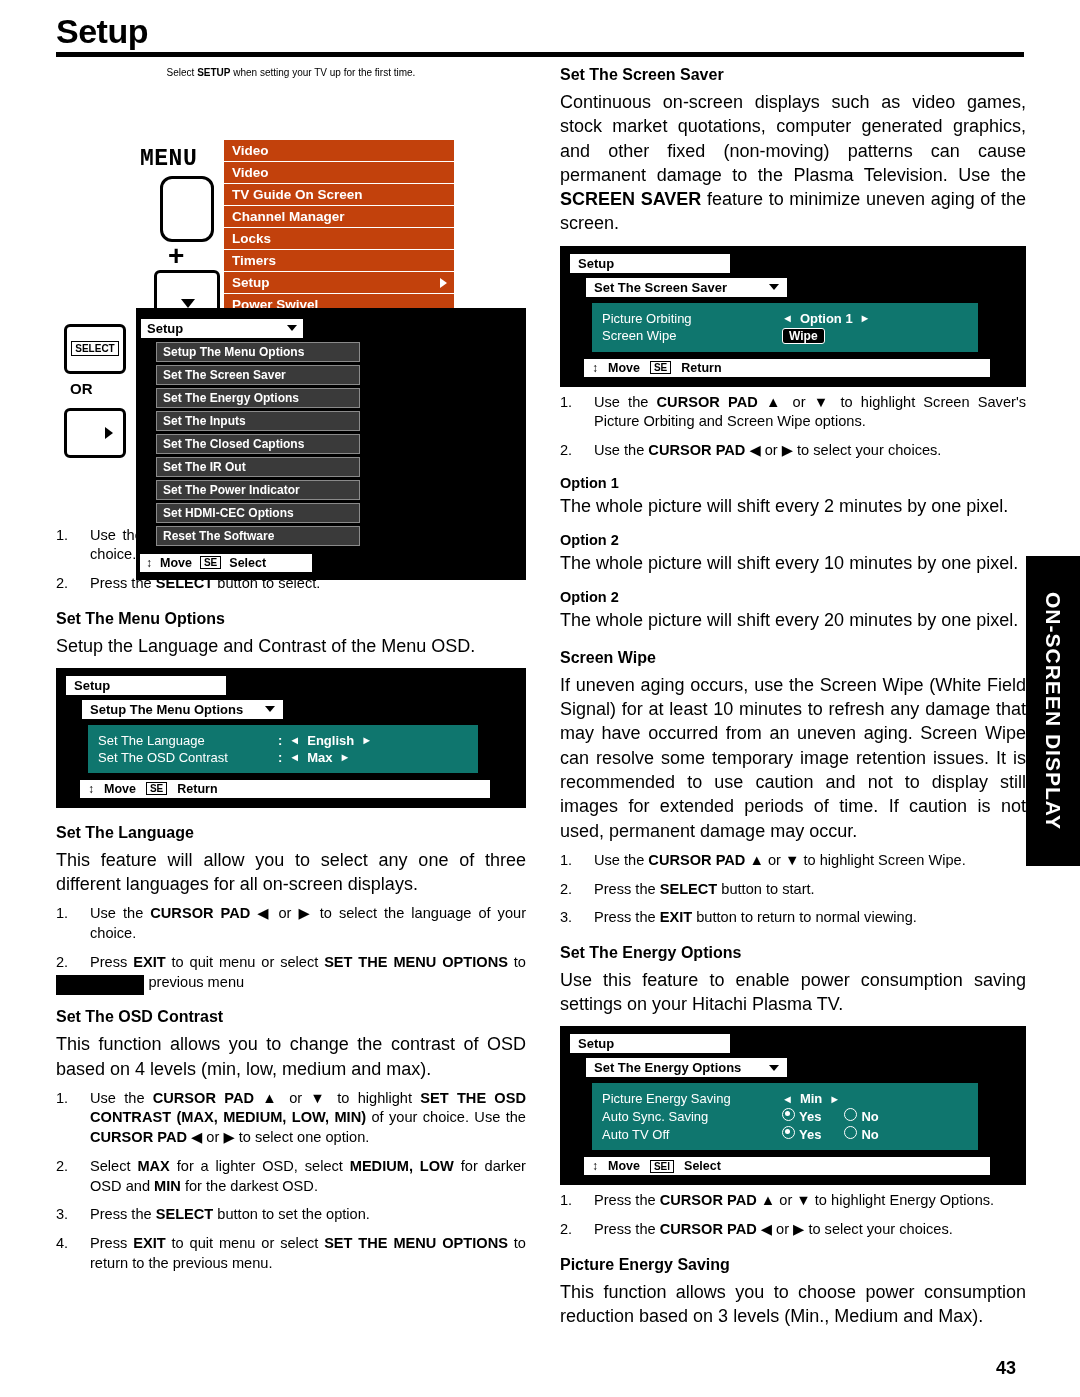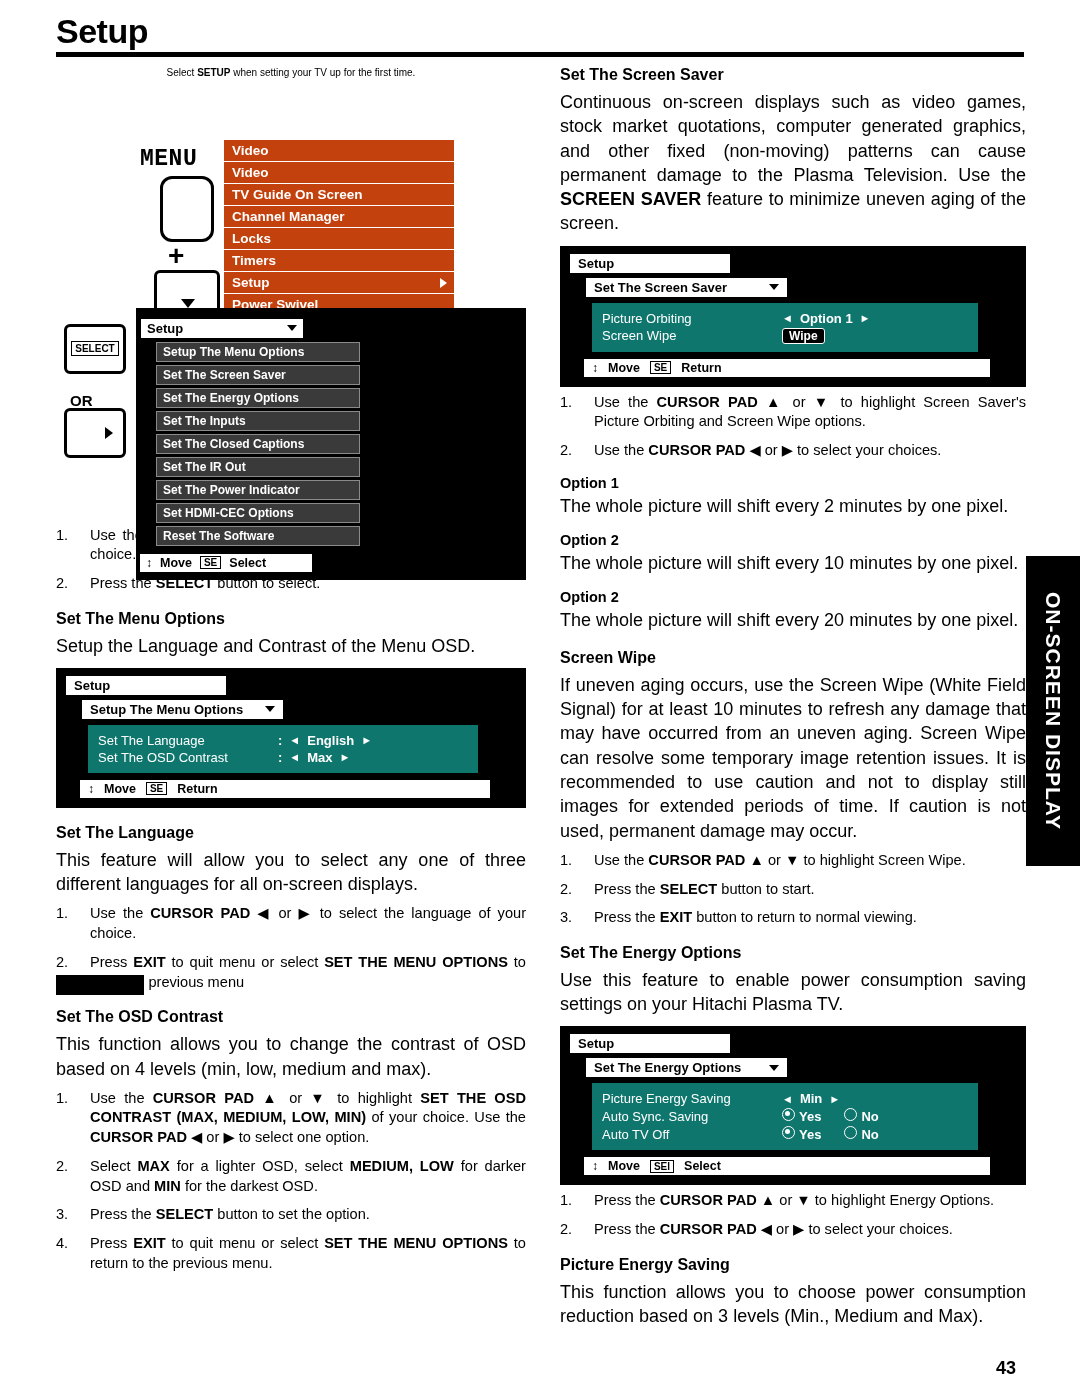--- a/index.html
+++ b/index.html
@@ -37,21 +37,21 @@
   .osditem{background:#c2410c;color:#fff;font-size:13.5px;font-weight:bold;padding:3px 8px;border-bottom:1px solid #fff;position:relative;}
   .osditem .arrowR{position:absolute;right:7px;top:6px;width:0;height:0;border-top:5px solid transparent;border-bottom:5px solid transparent;border-left:7px solid #fff;}
   .osdfoot{background:#000;color:#fff;font-size:13px;font-weight:bold;padding:3px 8px;display:flex;align-items:center;gap:6px;}
   .se-box{border:1px solid #fff;padding:0 4px;font-size:11px;}
   .updown{font-size:12px;}
 
   
   .select-block{position:relative;height:212px;margin-top:4px;}
   .selbtn{position:absolute;left:8px;top:16px;width:56px;height:44px;border:3px solid #000;border-radius:6px;display:flex;align-items:center;justify-content:center;}
   .selbtn span{border:1.5px solid #000;font-size:10px;font-weight:bold;padding:1px 3px;}
-  .or-word{position:absolute;left:14px;top:84px;font-size:15px;font-weight:bold;}
+  .or-word{position:absolute;left:14px;top:72px;font-size:15px;font-weight:bold;}
   .selbtn2{position:absolute;left:8px;top:100px;width:56px;height:44px;border:3px solid #000;border-radius:6px;}
   .selbtn2 .tri{position:absolute;right:10px;top:16px;width:0;height:0;border-top:6px solid transparent;border-bottom:6px solid transparent;border-left:8px solid #000;}
   .setupPanel{position:absolute;left:80px;top:0;width:390px;background:#000;padding:6px 0 8px 0;}
   .sp-title{background:#000;margin:4px 0 0 4px;}
   .sp-titlebar{background:#fff;color:#000;font-size:13px;font-weight:bold;padding:2px 6px;width:150px;display:flex;justify-content:space-between;align-items:center;border:1px solid #000;}
   .sp-titlebar .dn{width:0;height:0;border-left:5px solid transparent;border-right:5px solid transparent;border-top:6px solid #000;}
   .sp-item{background:#3a3a3a;color:#fff;font-size:12px;font-weight:bold;margin:3px 4px 0 20px;padding:2px 6px;border:1px solid #8a8a8a;width:190px;}
   .sp-foot{background:#fff;color:#000;font-size:12.5px;font-weight:bold;margin:8px 4px 0 4px;padding:2px 6px;display:flex;gap:8px;align-items:center;width:160px;}
   .sp-foot .se{border:1px solid #000;font-size:10px;padding:0 3px;}
 

